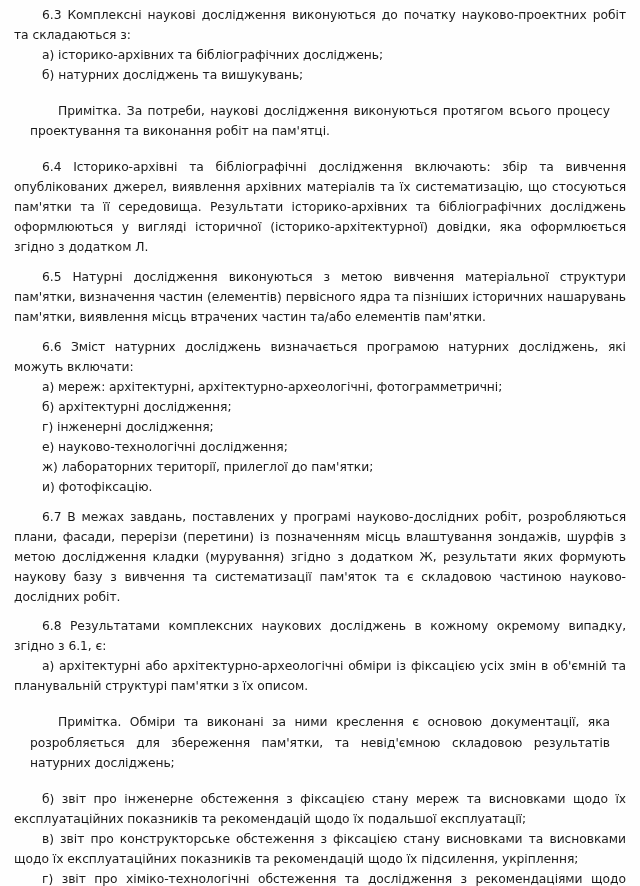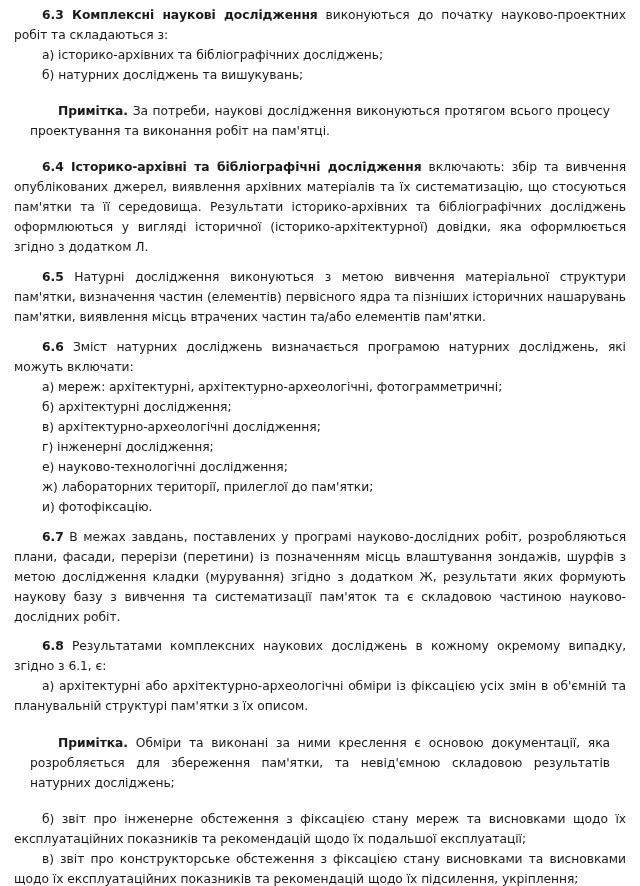--- a/index.html
+++ b/index.html
@@ -47,21 +47,21 @@
   p.item.just {
     text-align: justify;
   }
   
   p.note {
     margin: 16px;
     text-indent: 28px;
     text-align: justify;
   }
   b, .b {
-    font-weight: 700;
+    font-weight: 400;
   }
   
   p.clause, p.item, p.note {
     text-align-last: left;
   }
 </style>
 </head>
 <body>
 
 <div id="page">
@@ -75,21 +75,20 @@
     <p class="note"><b>Примітка.</b><span> За потреби, наукові дослідження виконуються протягом всього процесу проектування та виконання робіт на пам'ятці.</span></p>
 
     <p class="clause spaced"><b>6.4 Історико-архівні та бібліографічні дослідження</b><span> включають: збір та вивчення опублікованих джерел, виявлення архівних матеріалів та їх систематизацію, що стосуються пам'ятки та її середовища. Результати історико-архівних та бібліографічних досліджень оформлюються у вигляді історичної (історико-архітектурної) довідки, яка оформлюється згідно з додатком Л.</span></p>
 
     <p class="clause spaced"><b>6.5</b><span> Натурні дослідження виконуються з метою вивчення матеріальної структури пам'ятки, визначення частин (елементів) первісного ядра та пізніших історичних нашарувань пам'ятки, виявлення місць втрачених частин та/або елементів пам'ятки.</span></p>
 
     <p class="clause spaced"><b>6.6</b><span> Зміст натурних досліджень визначається програмою натурних досліджень, які можуть включати:</span></p>
 
     <p class="item">а) мереж: архітектурні, архітектурно-археологічні, фотограмметричні;</p>
     <p class="item">б) архітектурні дослідження;</p>
-    <p class="item">в) архітектурно-археологічні дослідження;</p>
     <p class="item">г) інженерні дослідження;</p>
     <p class="item">е) науково-технологічні дослідження;</p>
     <p class="item">ж) лабораторних території, прилеглої до пам'ятки;</p>
     <p class="item">и) фотофіксацію.</p>
 
     <p class="clause spaced"><b>6.7</b><span> В межах завдань, поставлених у програмі науково-дослідних робіт, розробляються плани, фасади, перерізи (перетини) із позначенням місць влаштування зондажів, шурфів з метою дослідження кладки (мурування) згідно з додатком Ж, результати яких формують наукову базу з вивчення та систематизації пам'яток та є складовою частиною науково-дослідних робіт.</span></p>
 
     <p class="clause spaced"><b>6.8</b><span> Результатами комплексних наукових досліджень в кожному окремому випадку, згідно з 6.1, є:</span></p>
 
     <p class="item just">а) архітектурні або архітектурно-археологічні обміри із фіксацією усіх змін в об'ємній та планувальній структурі пам'ятки з їх описом.</p>

